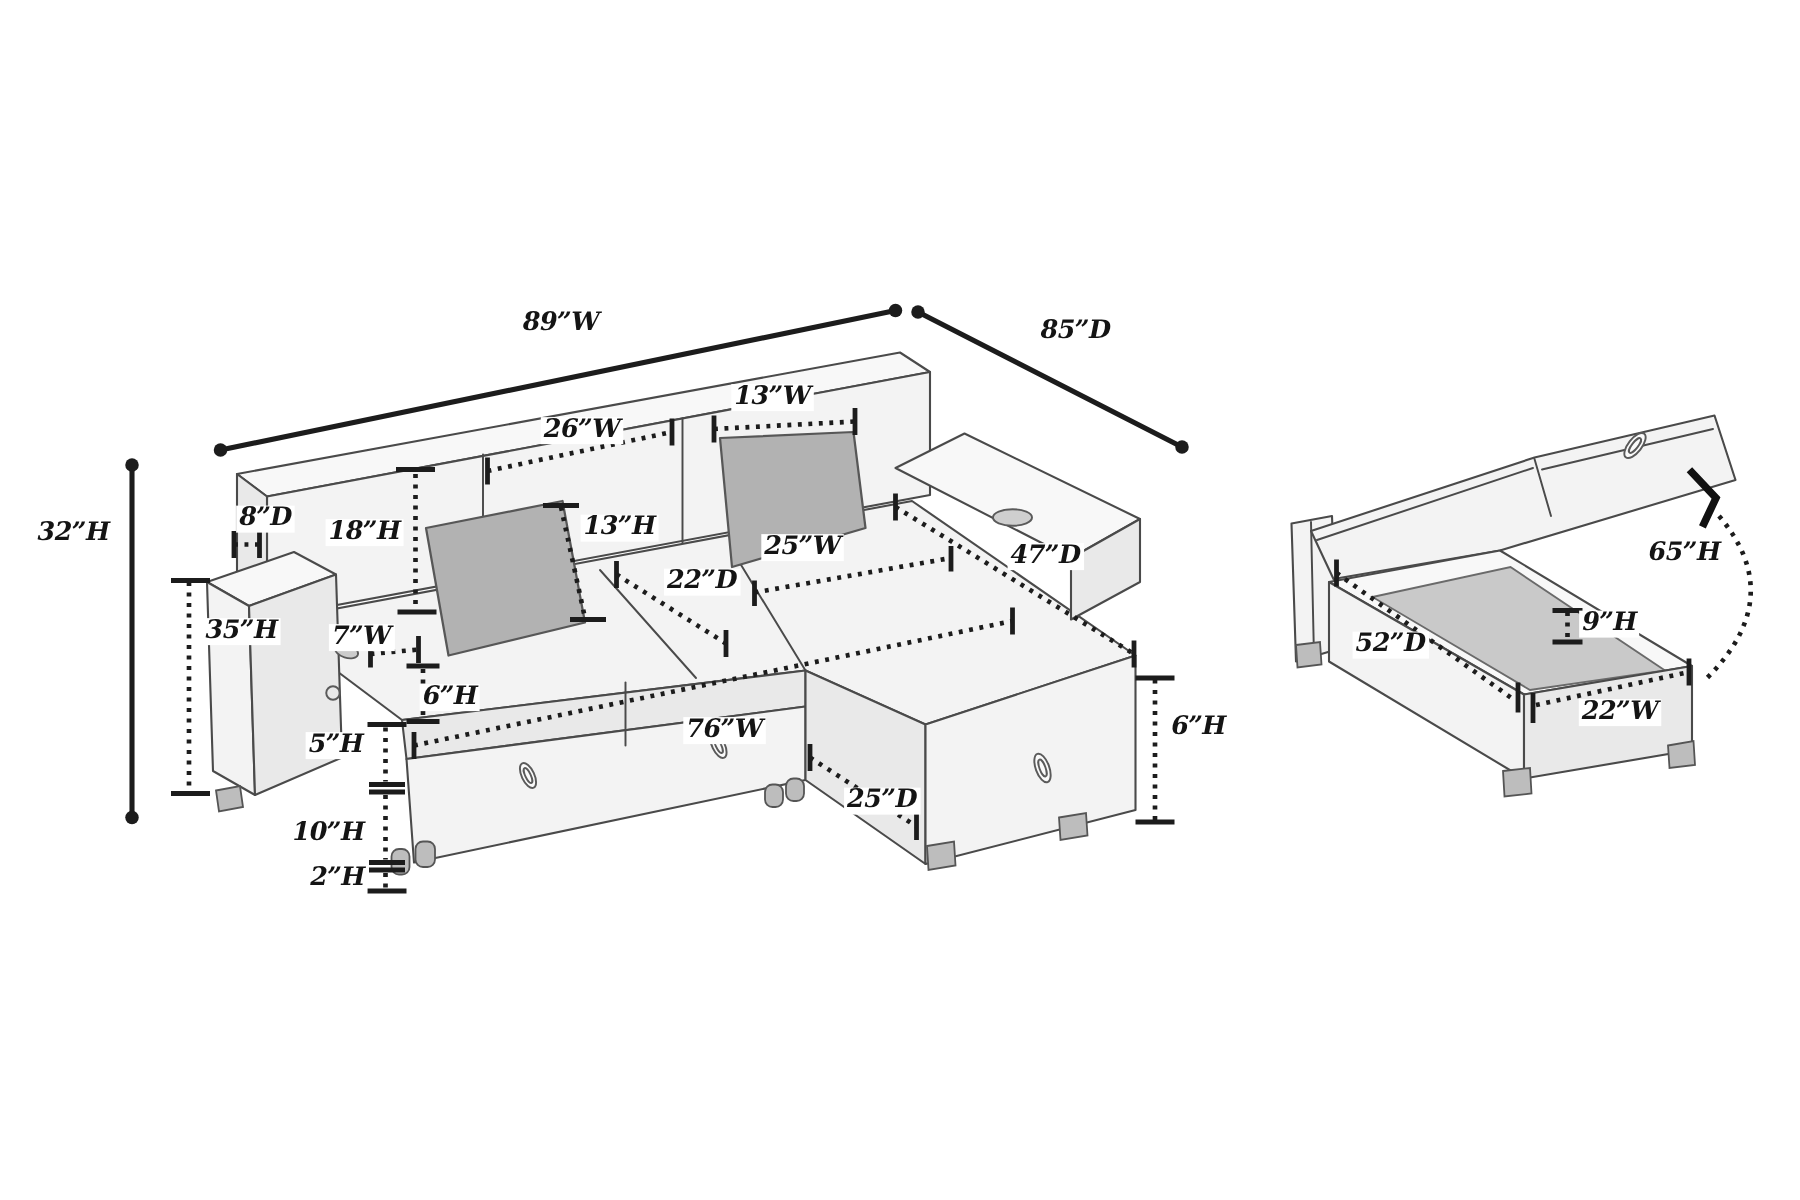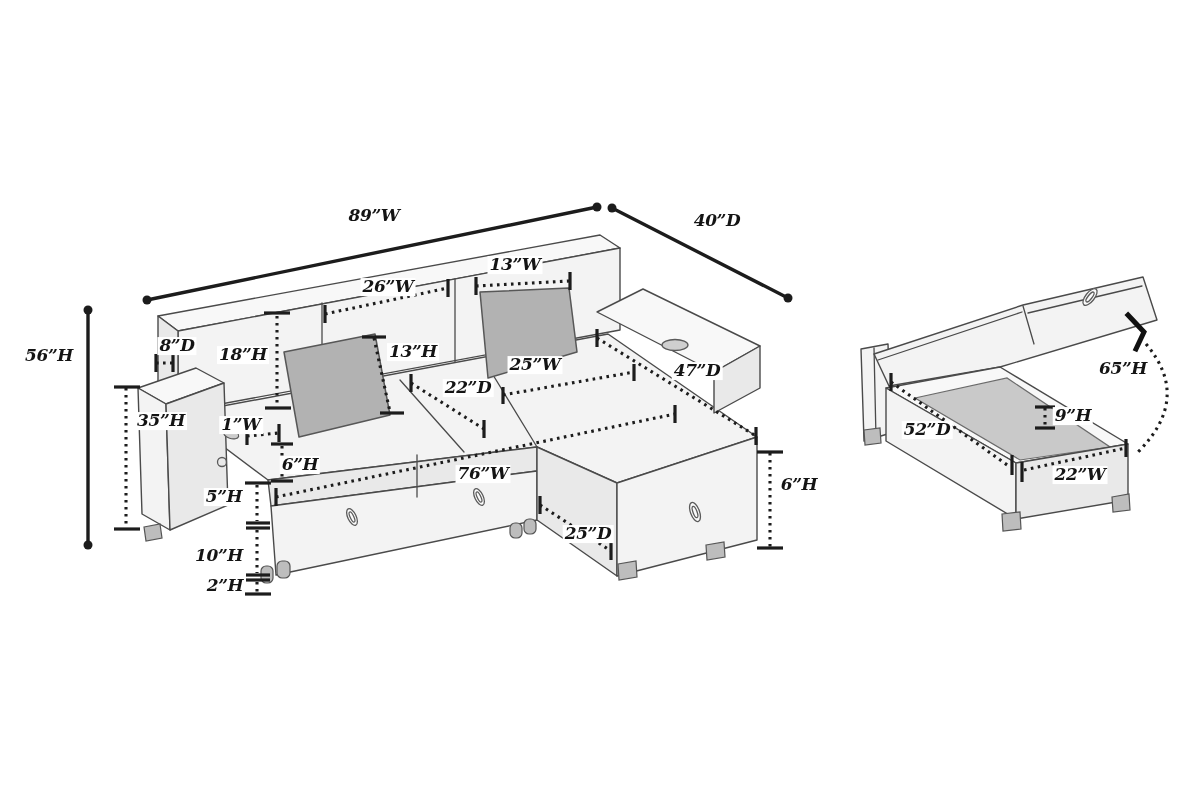--- a/index.html
+++ b/index.html
@@ -27,21 +27,21 @@
   .thick{stroke:#111;stroke-width:5;fill:none;stroke-linecap:square;}
   
   .dim{position:absolute;transform:translate(-50%,-50%);font-style:italic;font-weight:bold;
        font-size:17px;letter-spacing:-0.4px;color:#141414;background:var(--background);
        padding:0 2px;line-height:1.05;white-space:nowrap;}
   .L-w89{left:374px;top:216px}.L-d59{left:717px;top:221px}.L-h36{left:49px;top:356px}
   .L-w26{left:388px;top:287px}.L-w13{left:515px;top:265px}.L-d8{left:177px;top:346px}
   .L-h19{left:243px;top:355px}.L-h13{left:413px;top:352px}.L-w25{left:535px;top:365px}
   .L-d47{left:697px;top:371px}.L-h24{left:161px;top:421px}.L-w6{left:241px;top:425px}
   .L-d22{left:468px;top:388px}.L-h6{left:300px;top:465px}.L-h5{left:224px;top:497px}
-  .L-w76{left:483px;top:474px}.L-h10{left:219px;top:556px}.L-h2{left:225px;top:586px}
+  .L-w76{left:483px;top:487px}.L-h10{left:219px;top:556px}.L-h2{left:225px;top:586px}
   .L-d25{left:588px;top:534px}.L-h17{left:799px;top:485px}
   .L-h41{left:1123px;top:369px}.L-h9{left:1073px;top:416px}
   .L-d52{left:927px;top:430px}.L-w22{left:1080px;top:475px}
 </style>
 </head>
 <body>
 
 <div class="stage">
 
 <svg width="1200" height="800" viewBox="0 0 1200 800">
@@ -240,31 +240,31 @@
     </g>
     <g>
       <line class="dim-dot" x1="1024" y1="470" x2="1126" y2="448"></line>
       <line class="dim-tick" x1="1022" y1="462" x2="1022" y2="482"></line>
           <line class="dim-tick" x1="1126" y1="439" x2="1126" y2="457"></line>
     </g>
   </g>
 </svg>
 
   <span class="dim L-w89">89”W</span>
-  <span class="dim L-d59">40”D</span>
-  <span class="dim L-h36">56”H</span>
+  <span class="dim L-d59">85”D</span>
+  <span class="dim L-h36">32”H</span>
   <span class="dim L-w26">26”W</span>
   <span class="dim L-w13">13”W</span>
   <span class="dim L-d8">8”D</span>
   <span class="dim L-h19">18”H</span>
   <span class="dim L-h13">13”H</span>
   <span class="dim L-w25">25”W</span>
   <span class="dim L-d47">47”D</span>
   <span class="dim L-h24">35”H</span>
-  <span class="dim L-w6">1”W</span>
+  <span class="dim L-w6">7”W</span>
   <span class="dim L-d22">22”D</span>
   <span class="dim L-h6">6”H</span>
   <span class="dim L-h5">5”H</span>
   <span class="dim L-w76">76”W</span>
   <span class="dim L-h10">10”H</span>
   <span class="dim L-h2">2”H</span>
   <span class="dim L-d25">25”D</span>
   <span class="dim L-h17">6”H</span>
   <span class="dim L-h41">65”H</span>
   <span class="dim L-h9">9”H</span>

